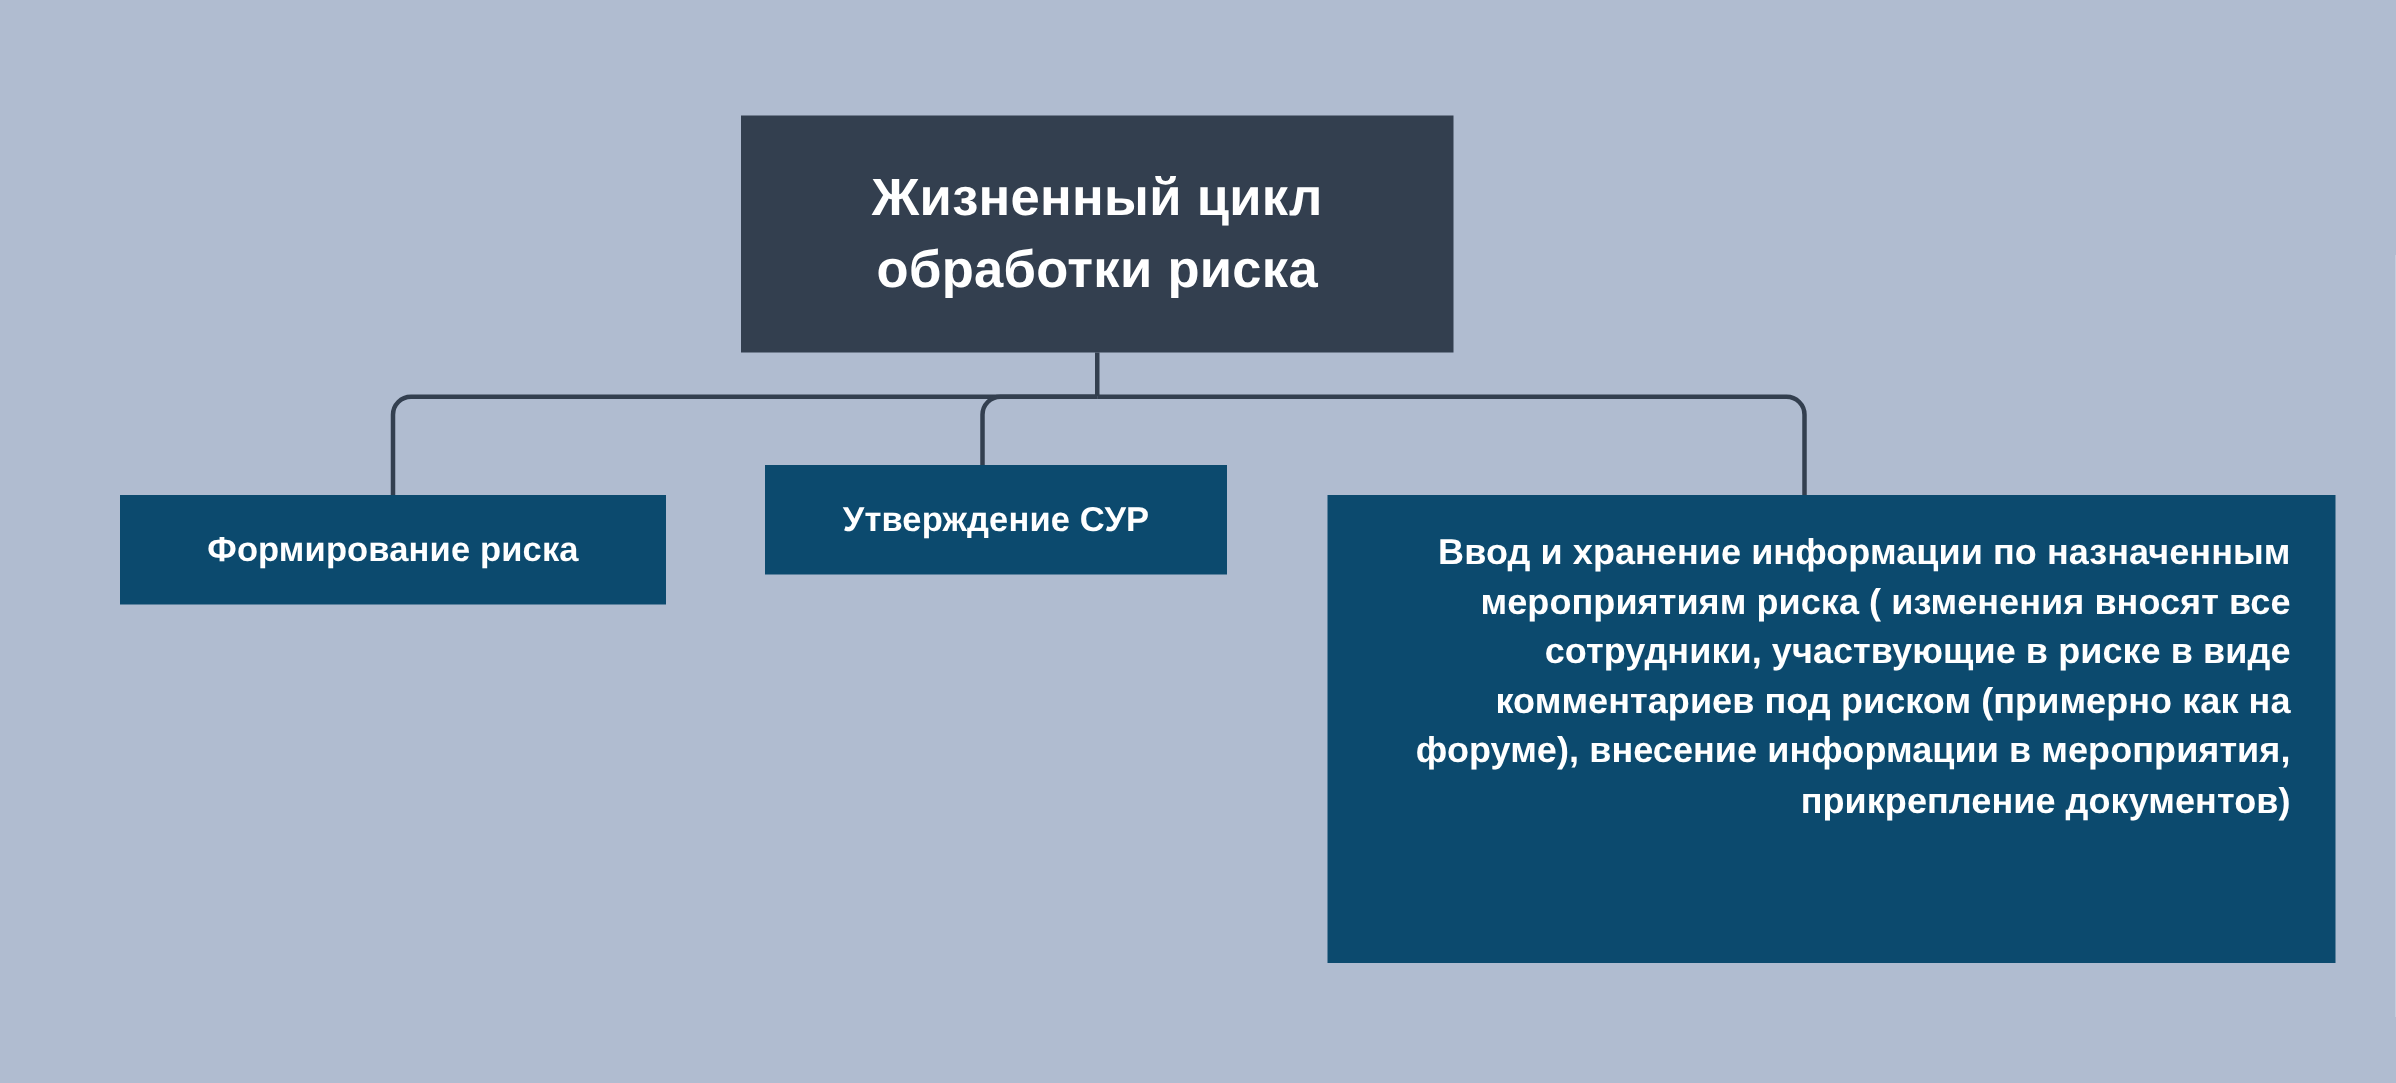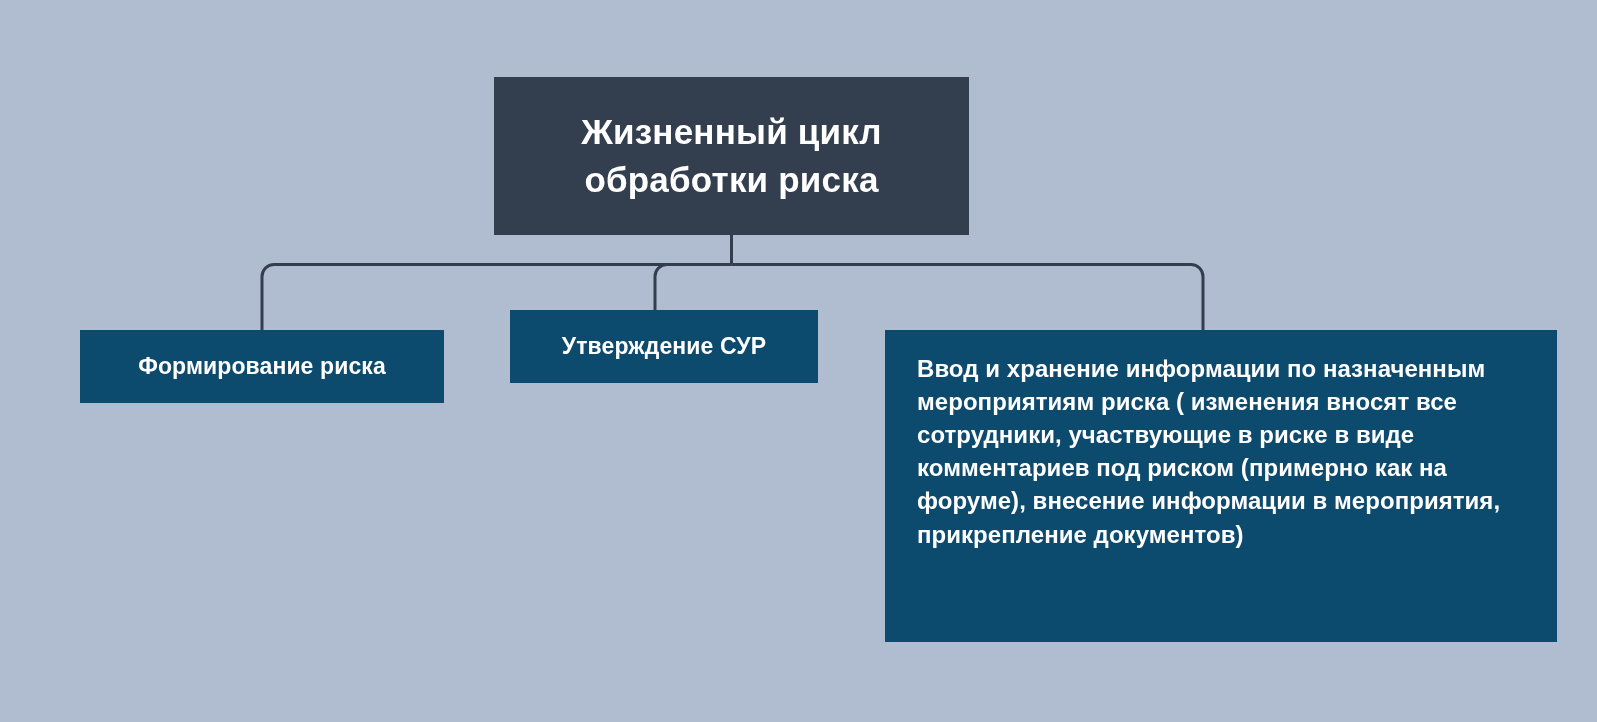--- a/index.html
+++ b/index.html
@@ -95,20 +95,21 @@
     top: 310px;
     width: 308px;
     height: 73px;
   }
 
   #leaf-node-2 {
     left: 885px;
     top: 330px;
     width: 672px;
     height: 312px;
+    text-align: right;
   }
 </style>
 </head>
 <body>
 
 <div id="diagram-canvas">
 
   <svg id="connector-layer" viewBox="0 0 1597 722" width="1597" height="722" xmlns="http://www.w3.org/2000/svg">
     <g fill="none" stroke="#333f4f" stroke-width="3" stroke-linecap="butt" stroke-linejoin="round">
       <path d="M 731.5 235 L 731.5 264"></path>

